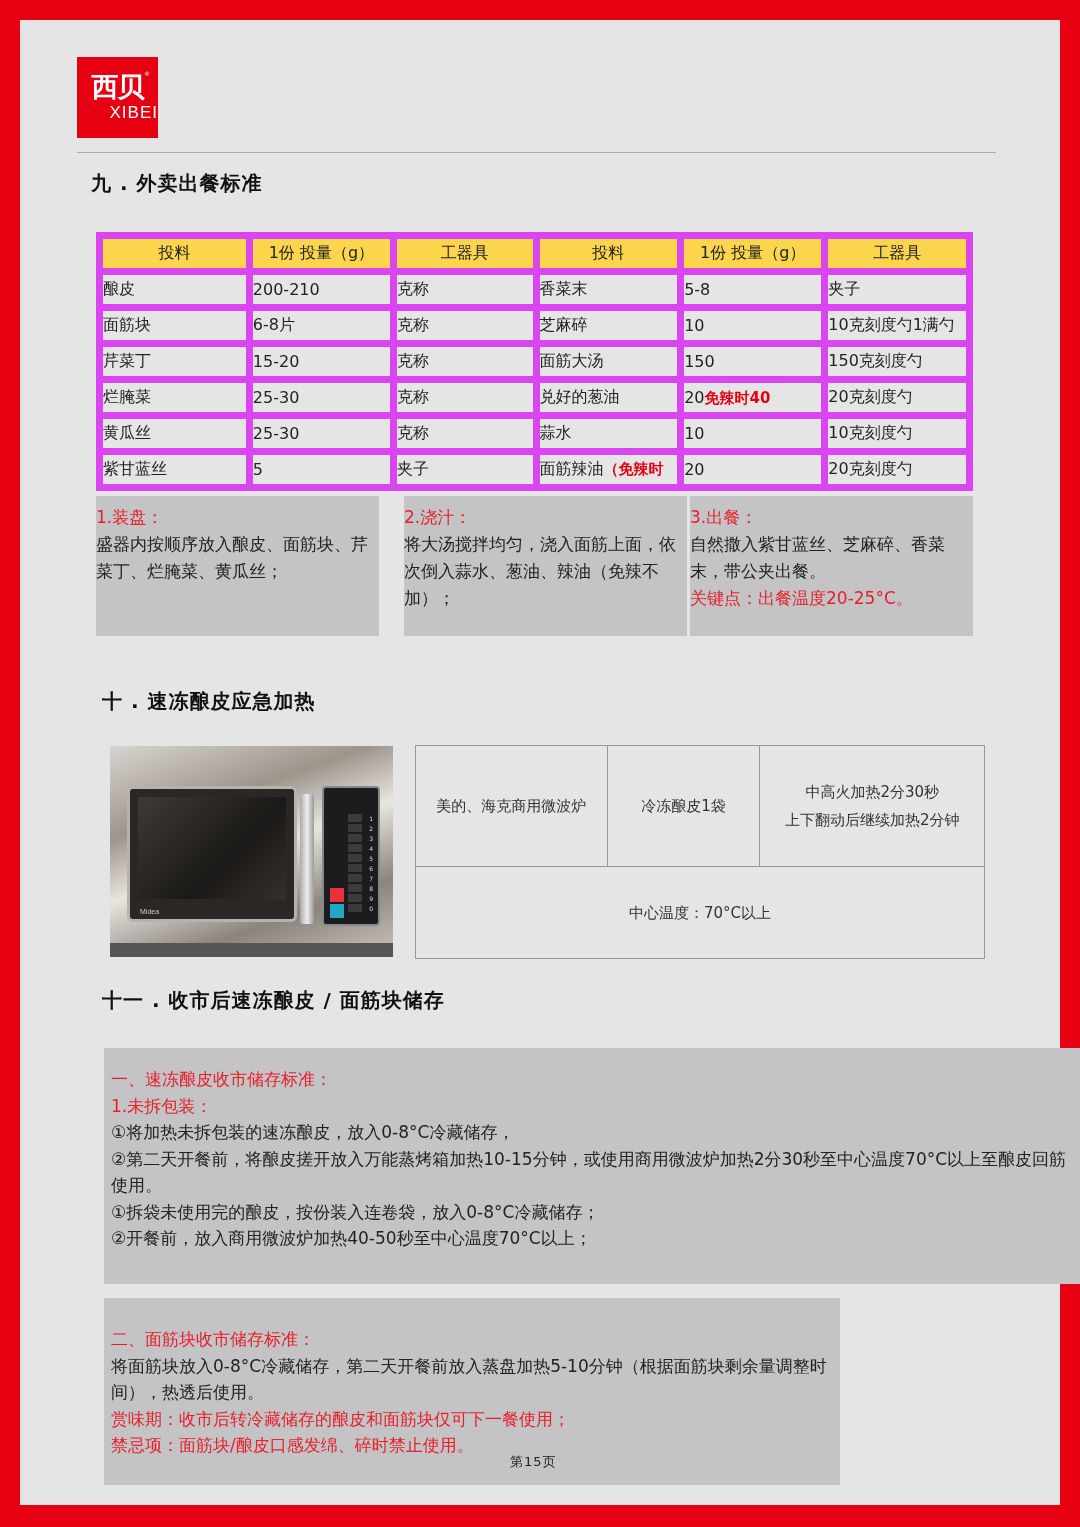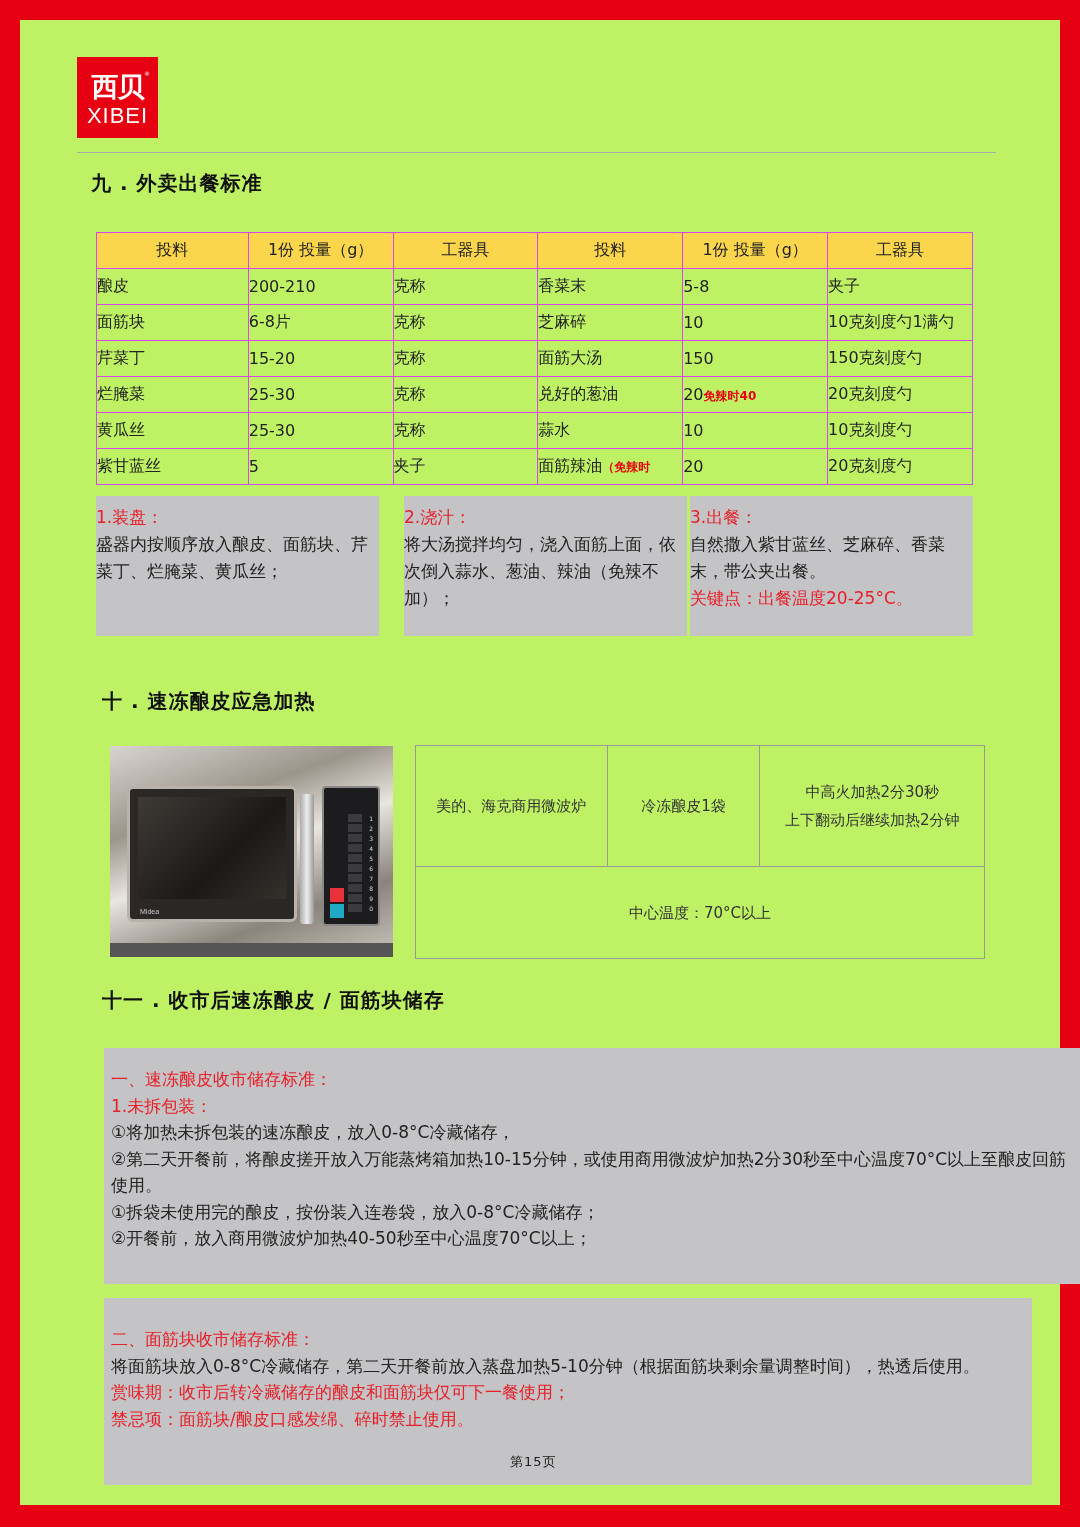--- a/index.html
+++ b/index.html
@@ -1,28 +1,28 @@
 <!DOCTYPE html>
 <html><head>
 <meta charset="utf-8">
 <style>
   * { box-sizing: border-box; margin: 0; padding: 0; }
   html, body { width: 1080px; height: 1527px; background: #e60012; overflow: hidden; }
   body { font-family: "DejaVu Sans", "Liberation Sans", sans-serif; color: #222; position: relative; }
-  .page { position: absolute; left: 20px; top: 20px; width: 1040px; height: 1485px; background: #bef264; }
+  .page { position: absolute; left: 20px; top: 20px; width: 1040px; height: 1485px; background: #e5e5e5; }
   .logo { position: absolute; left: 57px; top: 37px; width: 81px; height: 81px; background: #e60012; color: #fff; text-align: center; }
   .logo .cn { font-size: 27px; font-weight: bold; line-height: 1; margin-top: 16px; letter-spacing: -1px; }
-  .logo .en { font-size: 22px; font-family: "Liberation Sans", sans-serif; letter-spacing: 1px; margin-top: 3px; }
+  .logo .en { font-size: 17px; font-family: "Liberation Sans", sans-serif; letter-spacing: 1px; margin-top: 3px; text-align: right; }
   .logo .reg { position: absolute; right: 8px; top: 13px; font-size: 6px; }
   .rule { position: absolute; left: 57px; top: 132px; width: 919px; height: 1px; background: #aaa; }
   .h1 { position: absolute; font-size: 20px; font-weight: bold; color: #111; letter-spacing: 1px; white-space: nowrap; }
   table.std { position: absolute; left: 76px; top: 212px; width: 877px; border-collapse: collapse; font-size: 16px; }
-  table.std td, table.std th { border: 1px solid #d946ef; height: 36px; font-weight: normal; white-space: nowrap; }
+  table.std td, table.std th { border: 7px solid #d946ef; height: 36px; font-weight: normal; white-space: nowrap; }
   table.std th { background: #fbd54b; height: 36px; }
-  .red-bold { color: #e60012; font-weight: bold; font-size: 12px; }
+  .red-bold { color: #e60012; font-weight: bold; font-size: 15px; }
   .box { position: absolute; background: #c4c3c5; font-size: 17px; line-height: 27px; padding: 8px 0; color: #222; }
   .box .t { color: #e8202a; }
   .photo { position: absolute; left: 90px; top: 726px; width: 283px; height: 211px; background: linear-gradient(160deg,#d8d4cf 0%,#9c958c 30%,#e9e5df 50%,#8a847c 75%,#c9c4bd 100%); overflow: hidden; }
   .photo .door { position: absolute; left: 17px; top: 40px; width: 170px; height: 136px; background: #2a2725; border: 3px solid #b8b2aa; border-radius: 6px; }
   .photo .door .glass { position: absolute; left: 8px; top: 8px; right: 8px; bottom: 20px; background: linear-gradient(135deg,#3e3a36,#1b1917 60%,#34302c); }
   .photo .door .brand { position: absolute; left: 10px; bottom: 4px; color: #ccc; font-size: 7px; font-family: "Liberation Sans", sans-serif; }
   .photo .handle { position: absolute; left: 190px; top: 48px; width: 14px; height: 130px; background: linear-gradient(90deg,#aaa,#eee,#999); border-radius: 3px; }
   .photo .panel { position: absolute; left: 212px; top: 40px; width: 58px; height: 140px; background: #1c1c1e; border: 2px solid #888; border-radius: 4px; }
   .photo .panel .btn-red { position: absolute; left: 6px; top: 100px; width: 14px; height: 14px; background: #e8313a; }
   .photo .panel .btn-cyan { position: absolute; left: 6px; top: 116px; width: 14px; height: 14px; background: #21a8c4; }
@@ -161,21 +161,21 @@
 
   <div class="box" style="left:84px;top:1028px;width:980px;height:236px;padding:18px 7px;line-height:26.5px;">
     <div class="t">一、速冻酿皮收市储存标准：</div>
     <div class="t">1.未拆包装：</div>
     <div>①将加热未拆包装的速冻酿皮，放入0-8°C冷藏储存，</div>
     <div>②第二天开餐前，将酿皮搓开放入万能蒸烤箱加热10-15分钟，或使用商用微波炉加热2分30秒至中心温度70°C以上至酿皮回筋使用。</div>
     <div>①拆袋未使用完的酿皮，按份装入连卷袋，放入0-8°C冷藏储存；</div>
     <div>②开餐前，放入商用微波炉加热40-50秒至中心温度70°C以上；</div>
   </div>
 
-  <div class="box" style="left:84px;top:1278px;width:928px;height:187px;padding:28px 7px 6px;line-height:26.5px;">
+  <div class="box" style="left:84px;top:1278px;width:736px;height:187px;padding:28px 7px 6px;line-height:26.5px;">
     <div class="t">二、面筋块收市储存标准：</div>
     <div>将面筋块放入0-8°C冷藏储存，第二天开餐前放入蒸盘加热5-10分钟（根据面筋块剩余量调整时间），热透后使用。</div>
     <div class="t">赏味期：收市后转冷藏储存的酿皮和面筋块仅可下一餐使用；</div>
     <div class="t">禁忌项：面筋块/酿皮口感发绵、碎时禁止使用。</div>
   </div>
 
   <div class="pagenum">第15页</div>
 </div>
 
 </body></html>

